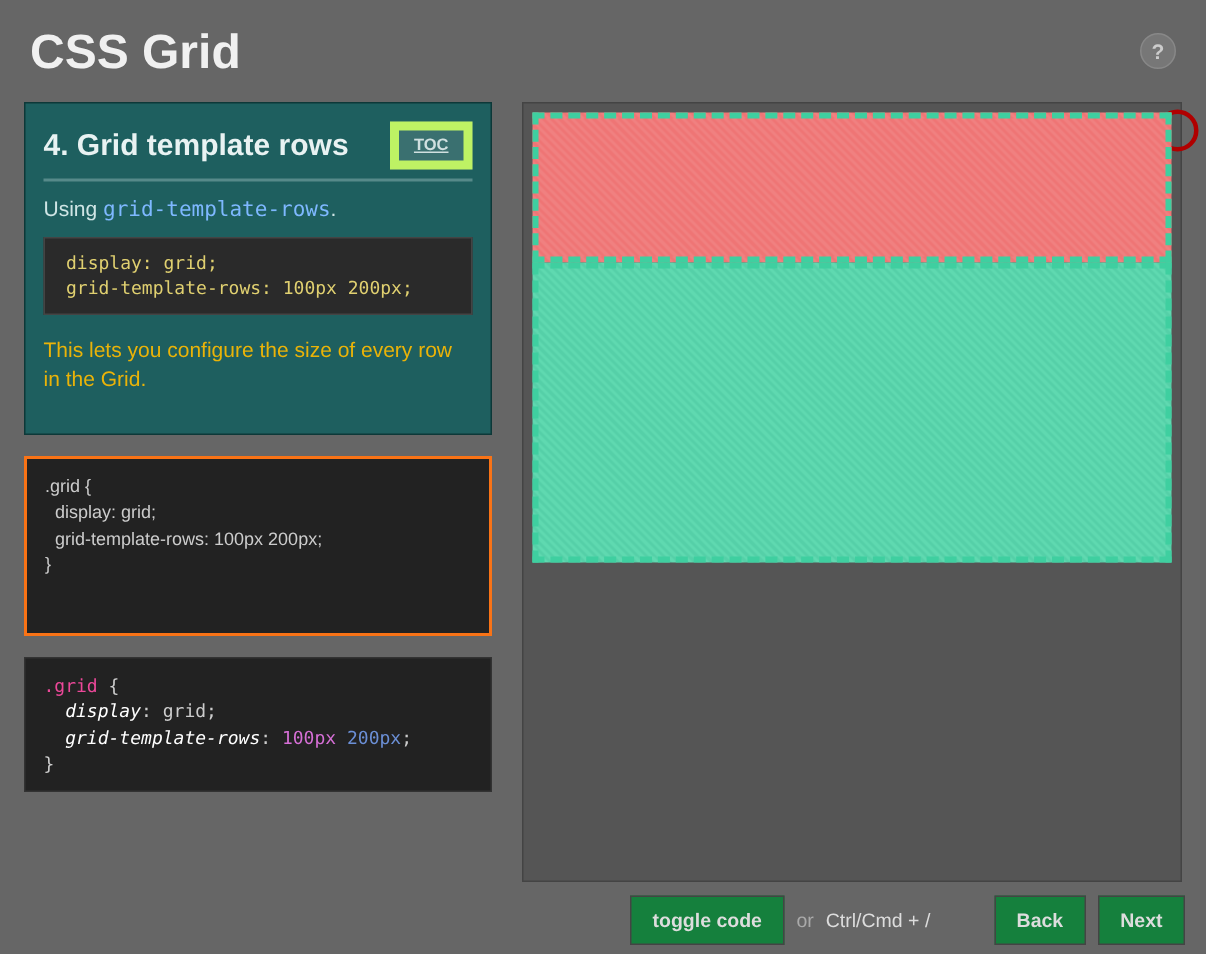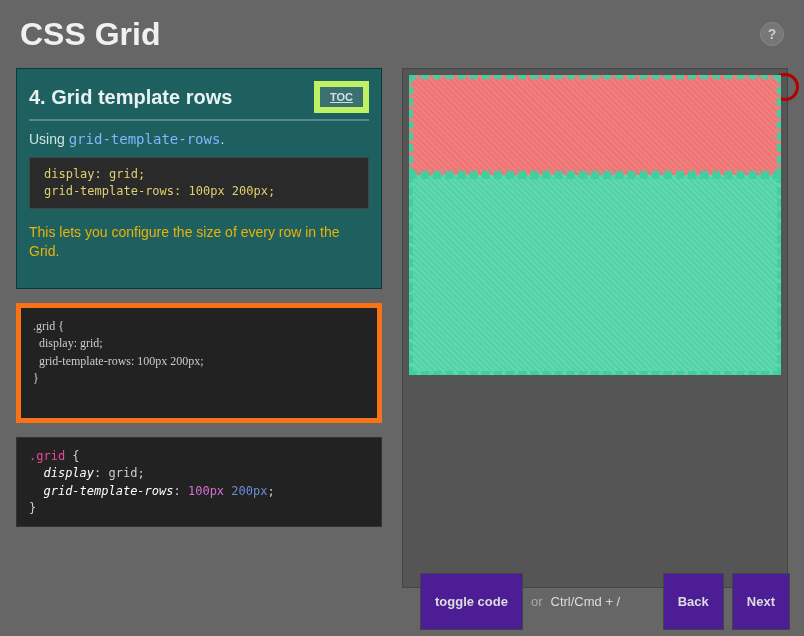--- a/index.html
+++ b/index.html
@@ -36,21 +36,21 @@
     font-size: 14px;
     font-weight: bold;
     cursor: pointer;
   }
   .content {
     display: flex;
     gap: 20px;
     padding: 0 16px;
   }
   .left-col {
-    width: 366px;
+    width: 312px;
     display: flex;
     flex-direction: column;
     gap: 14px;
   }
   .right-col {
     flex: 1;
     display: flex;
     flex-direction: column;
   }
   .lesson-panel {
@@ -102,23 +102,23 @@
     white-space: pre;
   }
   .lesson-text {
     font-size: 14px;
     line-height: 1.4;
     margin-bottom: 14px;
     color: #eab308;
   }
   .code-block {
     background: #222;
-    border: 5px solid #f97316;
+    border: 2px solid #f97316;
     padding: 10px 12px;
-    font-family: Liberation Serif, serif;
+    font-family: Liberation Sans, sans-serif;
     font-size: 12px;
     color: #ccc;
     line-height: 1.45;
     white-space: pre;
     height: 120px;
   }
   .code-block2 {
     background: #222;
     border: 1px solid #333;
     padding: 10px 12px;
@@ -169,26 +169,26 @@
   .footer {
     position: absolute;
     bottom: 6px;
     left: 420px;
     right: 14px;
     display: flex;
     align-items: center;
     gap: 8px;
   }
   .btn {
-    background: #4c1d95;
+    background: #15803d;
     border: 1px solid #444;
     color: #ddd;
     font-size: 13px;
     font-weight: bold;
-    padding: 20px 14px;
+    padding: 8px 14px;
     cursor: pointer;
   }
   .footer-text {
     color: #aaa;
     font-size: 13px;
   }
   .kbd {
     color: #ddd;
     font-weight: normal;
   }

